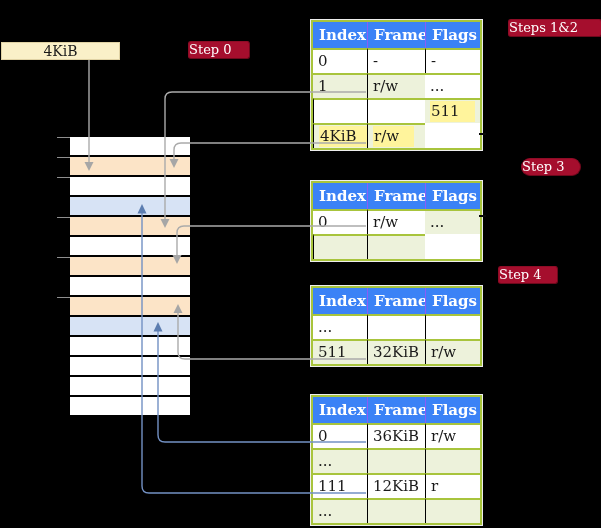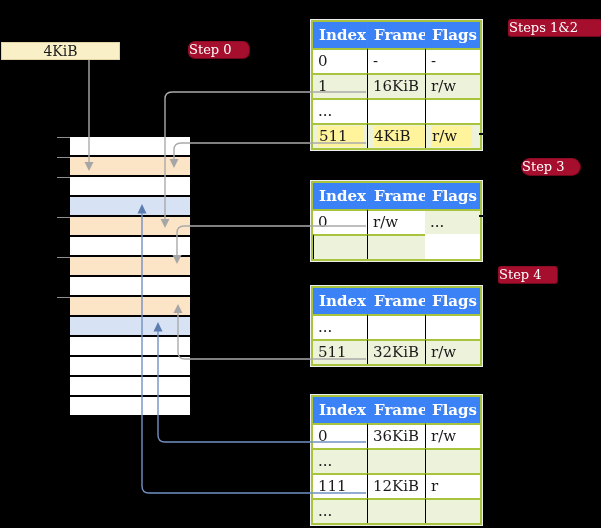--- a/index.html
+++ b/index.html
@@ -50,21 +50,21 @@
 </style>
 </head>
 <body>
 
 <div class="canvas">
 
   <div class="frame-box">
     <span>4KiB</span>
   </div>
 
-  <div class="badge" style="left:188px; top:41px; width:60px;border-radius:7px;">Step 0</div>
+  <div class="badge" style="left:188px; top:41px; width:60px;">Step 0</div>
   <div class="badge" style="left:508px; top:19px; width:92px;">Steps 1&amp;2</div>
   <div class="badge" style="left:521px; top:158px; width:58px;border-radius:9px;">Step 3</div>
   <div class="badge" style="left:498px; top:266px; width:58px;">Step 4</div>
 
   <div id="stack">
       <div class="mrow white" style="top: 137px;"></div>
       <div class="mrow orange" style="top: 157px;"></div>
       <div class="mrow white" style="top: 177px;"></div>
       <div class="mrow blue" style="top: 197px;"></div>
       <div class="mrow orange" style="top: 217px;"></div>
@@ -86,21 +86,20 @@
     </div>
 
   <div class="pt" style="top:20px;">
       <div class="hcell c0">Index</div>
       <div class="hcell c1">Frame</div>
       <div class="hcell c2">Flags</div>
       <div class="bcell c0">0</div>
       <div class="bcell c1">-</div>
       <div class="bcell c2">-</div>
       <div class="bcell c0 shaded">1</div>
-      <div class="bcell c1 shaded">16KiB</div>
       <div class="bcell c2 shaded">r/w</div>
       <div class="bcell c0">...</div>
       <div class="bcell c1"></div>
       <div class="bcell c2"></div>
       <div class="bcell c0 shaded"><span class="mark">511</span></div>
       <div class="bcell c1 shaded"><span class="mark">4KiB</span></div>
       <div class="bcell c2 shaded"><span class="mark">r/w</span></div>
     </div>
   <div class="pt" style="top:181px;">
       <div class="hcell c0">Index</div>

